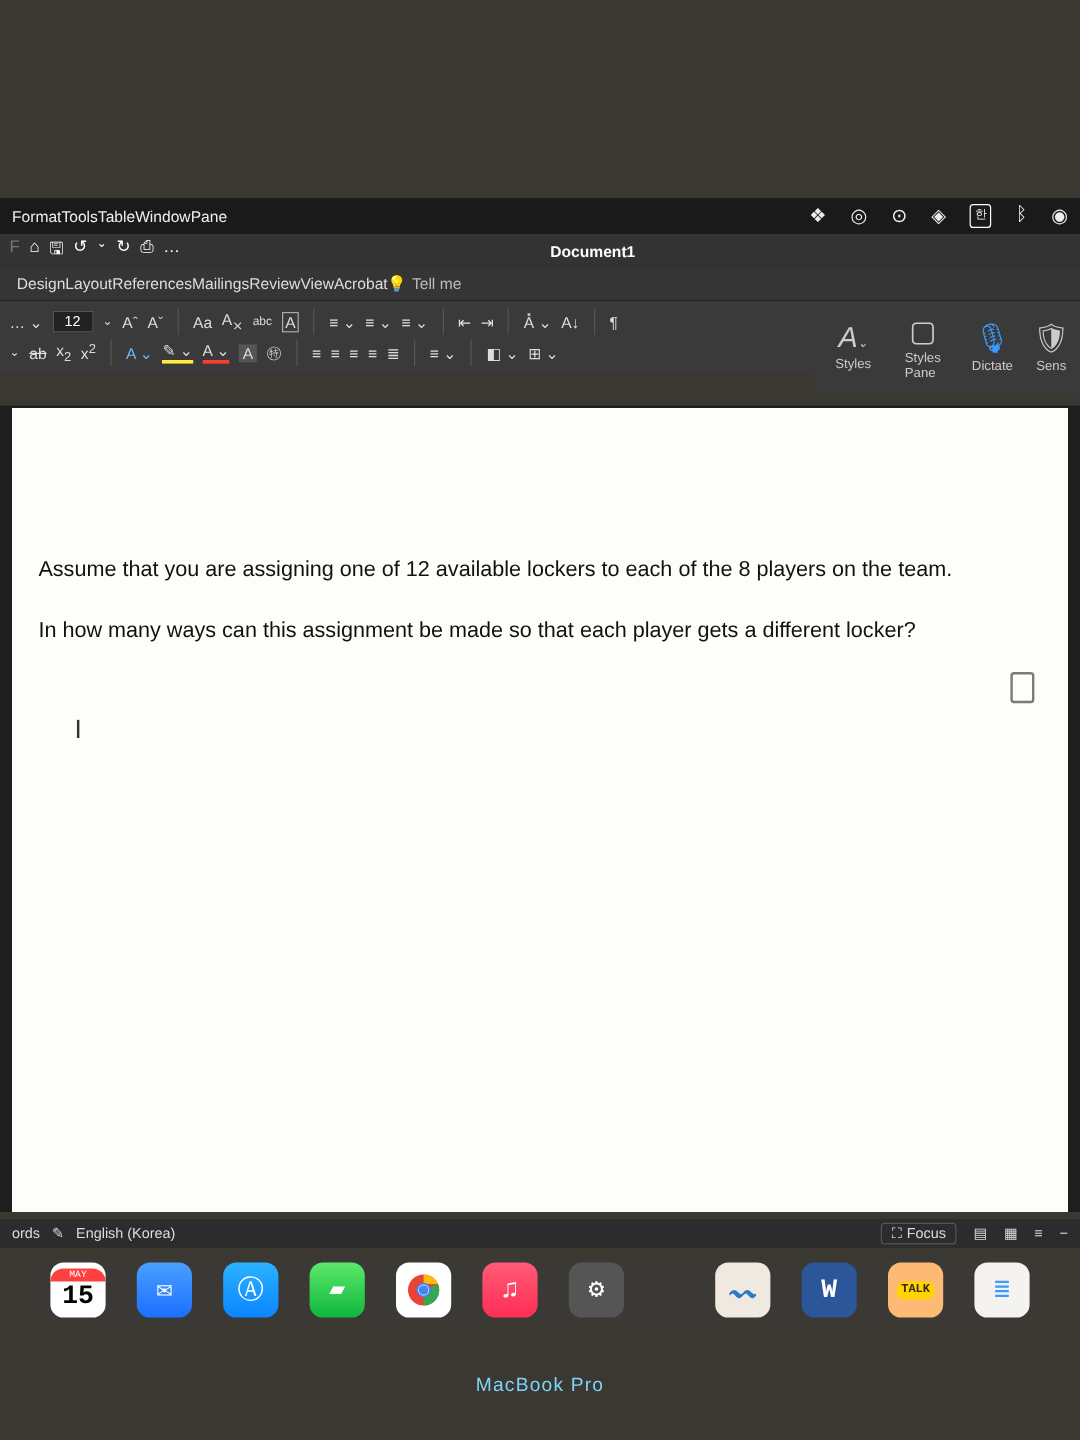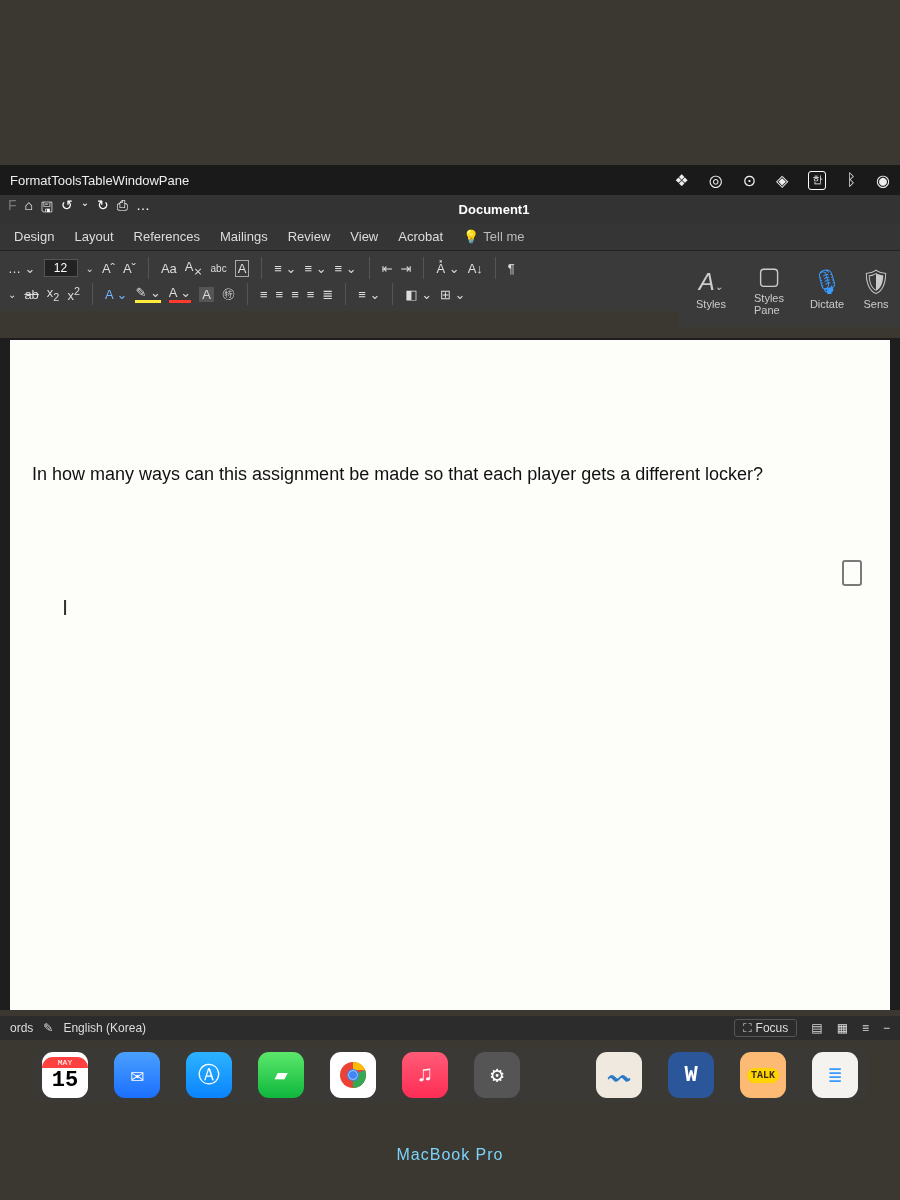--- a/index.html
+++ b/index.html
@@ -40,21 +40,20 @@
     color: #fff;
     padding: 0 8px;
     gap: 10px;
   }
   .titlebar .left-icons { display:flex; gap:8px; font-size:14px; }
   .titlebar .center { position:absolute; left:50%; transform:translateX(-50%); font-weight:700;margin-left:44px; }
   .ribbon-tabs {
     height: 28px;
     display: flex;
     align-items: center;
-    gap: 20px;
     font-size: 13px;
     padding: 0 14px;
     color: #ddd;
     border-bottom: 1px solid #222;
     background:#353535;
   }
   .ribbon-tabs .tab { cursor:default; }
   .ribbon-tabs .tellme { display:flex; align-items:center; gap:4px; color:#bbb; }
   .ribbon {
     background: #3a3a3a;
@@ -284,20 +283,21 @@
       <div class="bigbtn" style="width:36px;">
         <span class="ic">🛡</span>
         <span>Sens</span>
       </div>
     </div>
   </div>
 </div>
 
 <div class="canvas">
   <div class="page">
+    <p>Assume that you are assigning one of 12 available lockers to each of the 8 players on the team.</p>
     <p>In how many ways can this assignment be made so that each player gets a different locker?</p>
     <span class="cursor">I</span>
     <span class="clip"></span>
   </div>
 </div>
 
 <div class="statusbar">
   <span>ords</span>
   <span style="margin:0 10px;">✎</span>
   <span>English (Korea)</span>

